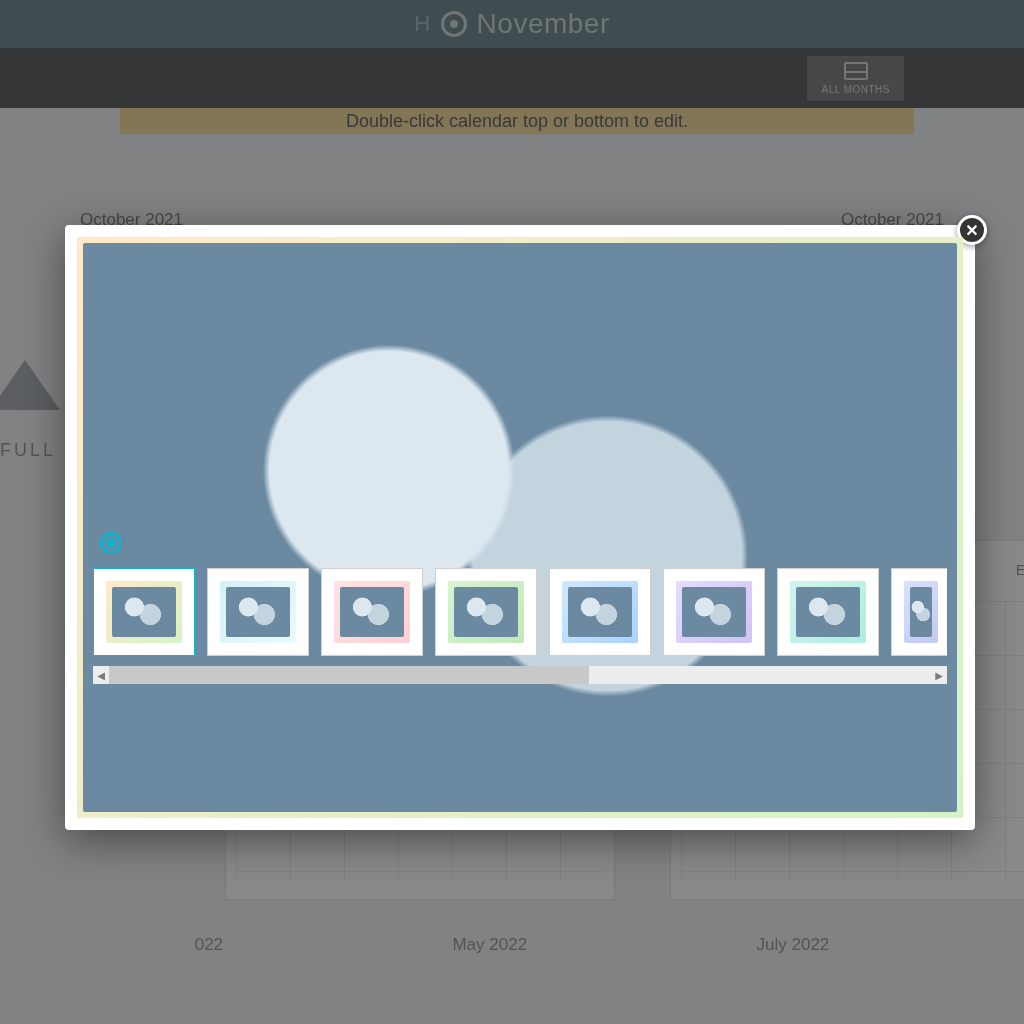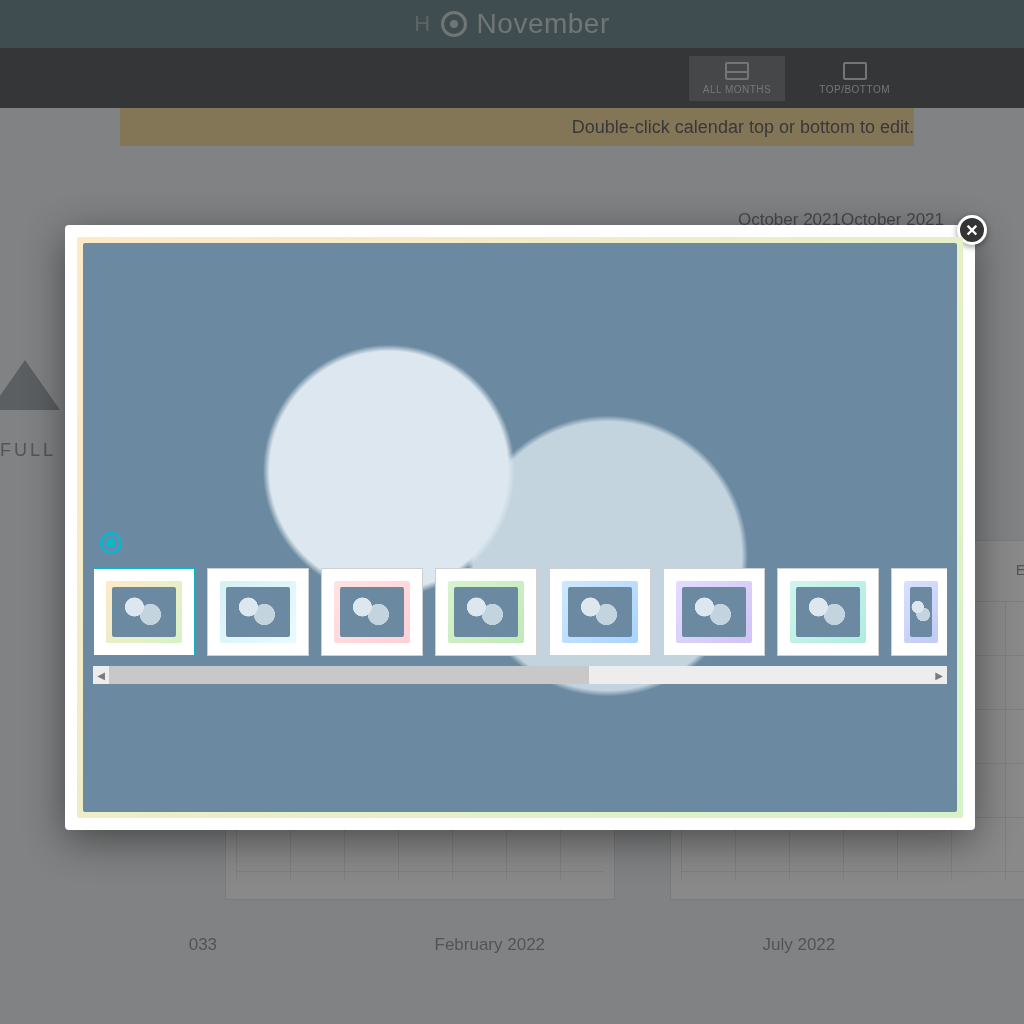--- a/index.html
+++ b/index.html
@@ -27,27 +27,27 @@
     gap: 20px; padding-right: 120px; align-items:center;
   }
   .bg-tab {
     display:flex; flex-direction:column; align-items:center; gap:4px;
     padding: 6px 14px; color:#cfd3d6; font-size:10px; letter-spacing:.5px;
   }
   .bg-tab.active { background:#6a6e70; border-radius:0; }
   .bg-tab-icon { width:24px; height:18px; border:2px solid #cfd3d6; border-radius:2px; position:relative; }
   .bg-tab-icon.grid::after { content:""; position:absolute; inset:0; border-top:2px solid #cfd3d6; top:50%; }
   .bg-banner {
-    margin: 0 110px 0 120px; height: 38px; background: #f2d590;
-    display:flex; align-items:center; justify-content:flex-end;
+    margin: 0 110px 0 120px; height: 26px; background: #f2d590;
+    display:flex; align-items:center; justify-content:center;
     font-size:18px; color:#4d4d4d;
   }
   .bg-months {
     position:absolute; top:210px; left:0; right:0; display:flex;
-    justify-content:flex-end; color:#6e6e6e; font-size:17px; padding:0 80px;
+    justify-content:space-between; color:#6e6e6e; font-size:17px; padding:0 80px;
   }
   .bg-here {
     position:absolute; top:440px; left:0; color:#8b8b8b; font-size:18px; letter-spacing:3px;
   }
   .bg-triangle {
     position:absolute; top:360px; left:-10px; width:0; height:0;
     border-left:35px solid transparent; border-right:35px solid transparent;
     border-bottom:50px solid #9aa2a6;
   }
   .bg-cal {
@@ -168,24 +168,20 @@
     <span class="bg-logo-dot"></span>
     <span>November</span>
   </div>
 </div>
 
 <div class="bg-header-sub">
   <div class="bg-tab active">
     <div class="bg-tab-icon grid"></div>
     <span>ALL MONTHS</span>
   </div>
-  <div class="bg-tab">
-    <div class="bg-tab-icon"></div>
-    <span>TOP/BOTTOM</span>
-  </div>
 </div>
 
 <div class="bg-banner">
   <span>Double-click calendar top or bottom to edit.</span>
 </div>
 
 <div class="bg-months">
   <span>October 2021</span>
   <span>October 2021</span>
 </div>
@@ -195,22 +191,22 @@
 
 <div class="bg-cal left">
   <div class="bg-cal-grid"></div>
 </div>
 <div class="bg-cal right">
   <span class="bg-cal-title" style="top:20px; right:20px; left:auto; transform:none;">EMBER</span>
   <div class="bg-cal-grid"></div>
 </div>
 
 <div class="bg-months2">
-  <span>033</span>
-  <span>February 2022</span>
+  <span>022</span>
+  <span>May 2022</span>
   <span>July 2022</span>
 </div>
 
 <div class="overlay"></div>
 
 <div class="modal">
 
   <div class="modal-close">
     <span>✕</span>
   </div>

